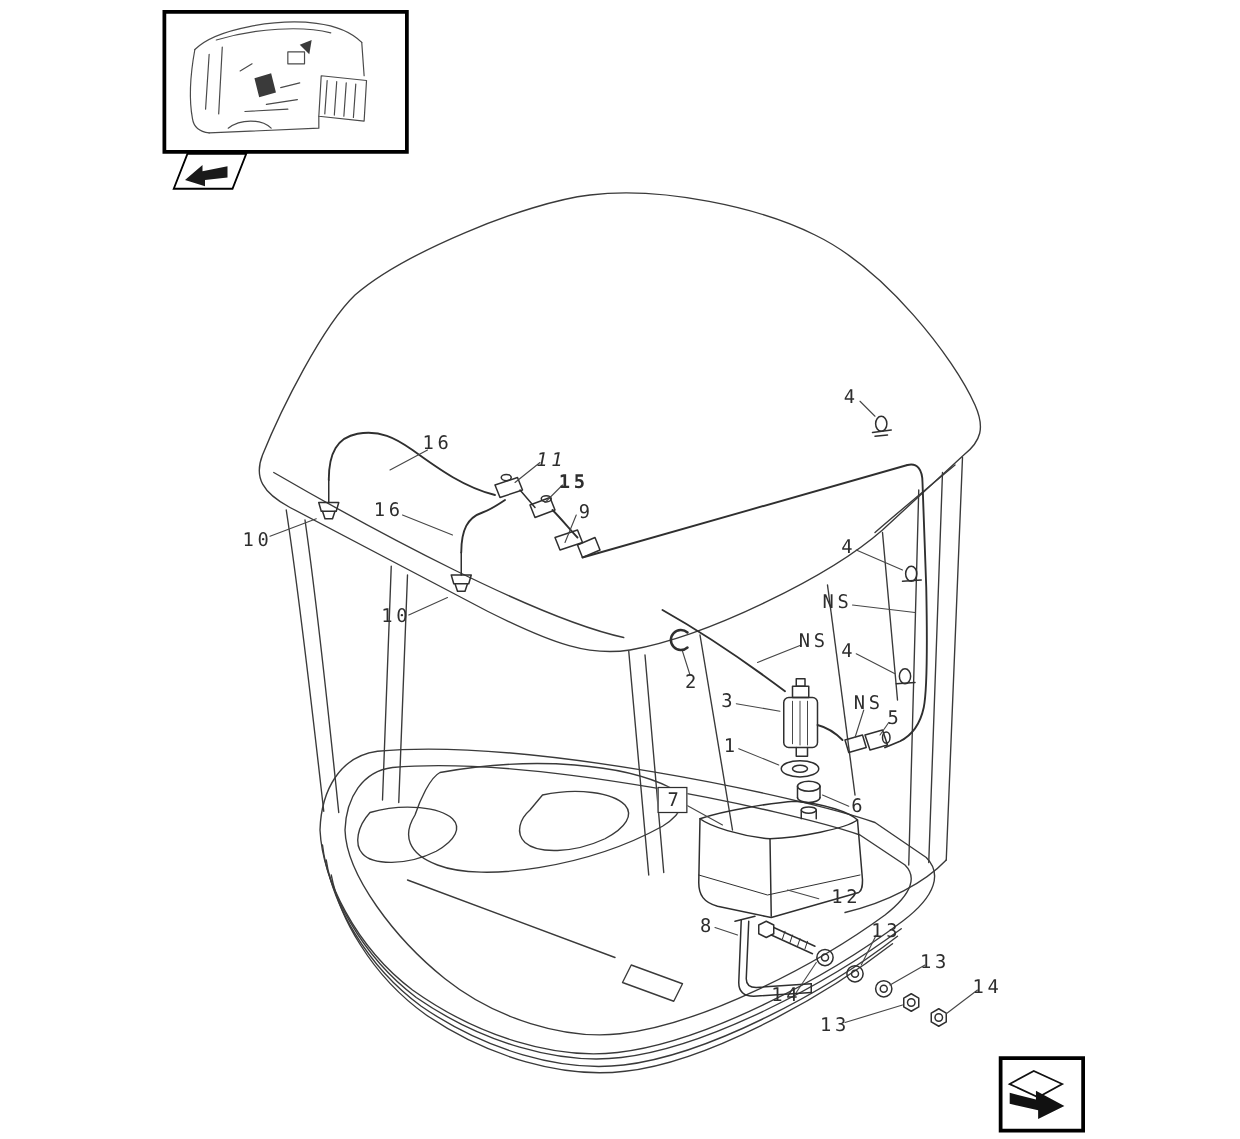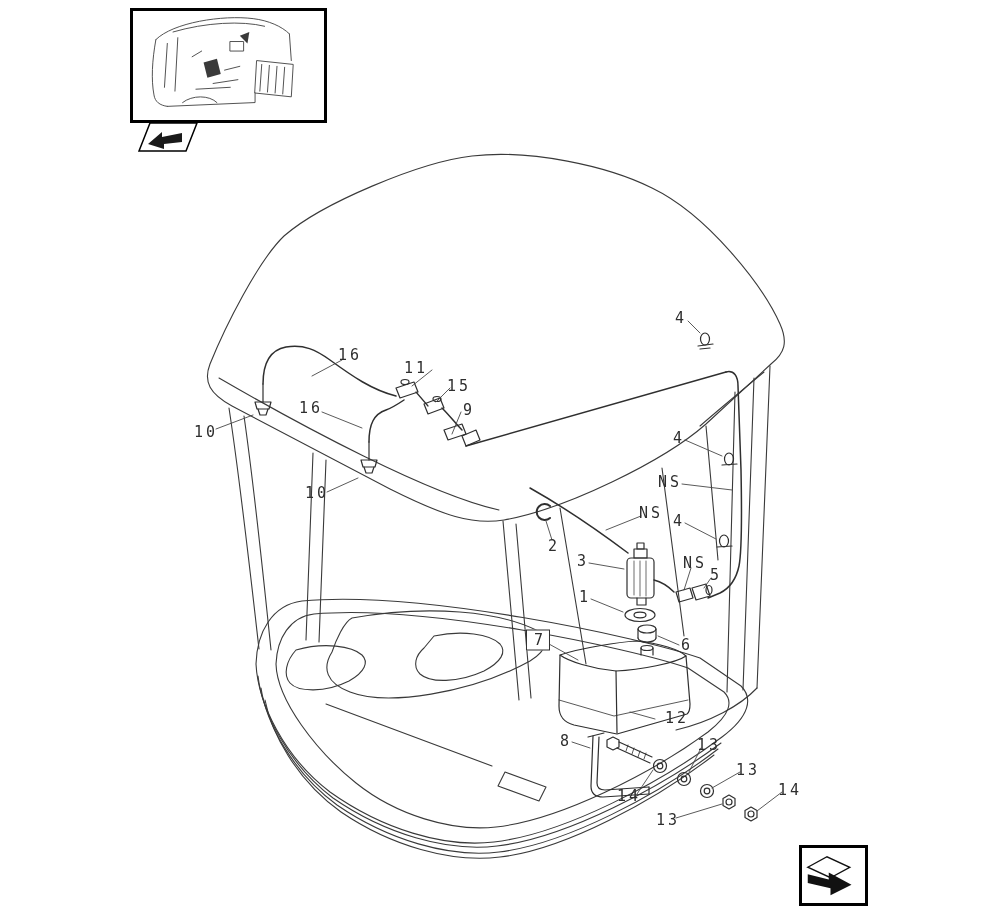--- a/index.html
+++ b/index.html
@@ -190,22 +190,22 @@
       <path d="M 701 748 L 689 772"></path>
       <path d="M 740 772 L 712 788"></path>
       <path d="M 637 794 L 653 770"></path>
       <path d="M 782 792 L 757 811"></path>
       <path d="M 676 818 L 722 804"></path>
     </g>
   </svg>
 
   <div id="label-layer">
       <span class="part-label" style="left: 350px; top: 355px;">16</span>
-      <span class="part-label" style="left: 416px; top: 368px;">11</span>
-      <span class="part-label" style="left: 459px; top: 386px;">15</span>
+      <span class="part-label" style="left: 441px; top: 368px; font-style: italic;">11</span>
+      <span class="part-label" style="left: 459px; top: 386px; font-weight: bold;">15</span>
       <span class="part-label" style="left: 469px; top: 410px;">9</span>
       <span class="part-label" style="left: 206px; top: 432px;">10</span>
       <span class="part-label" style="left: 311px; top: 408px;">16</span>
       <span class="part-label" style="left: 317px; top: 493px;">10</span>
       <span class="part-label" style="left: 681px; top: 318px;">4</span>
       <span class="part-label" style="left: 679px; top: 438px;">4</span>
       <span class="part-label" style="left: 670px; top: 482px;">NS</span>
       <span class="part-label" style="left: 651px; top: 513px;">NS</span>
       <span class="part-label" style="left: 679px; top: 521px;">4</span>
       <span class="part-label" style="left: 695px; top: 563px;">NS</span>

